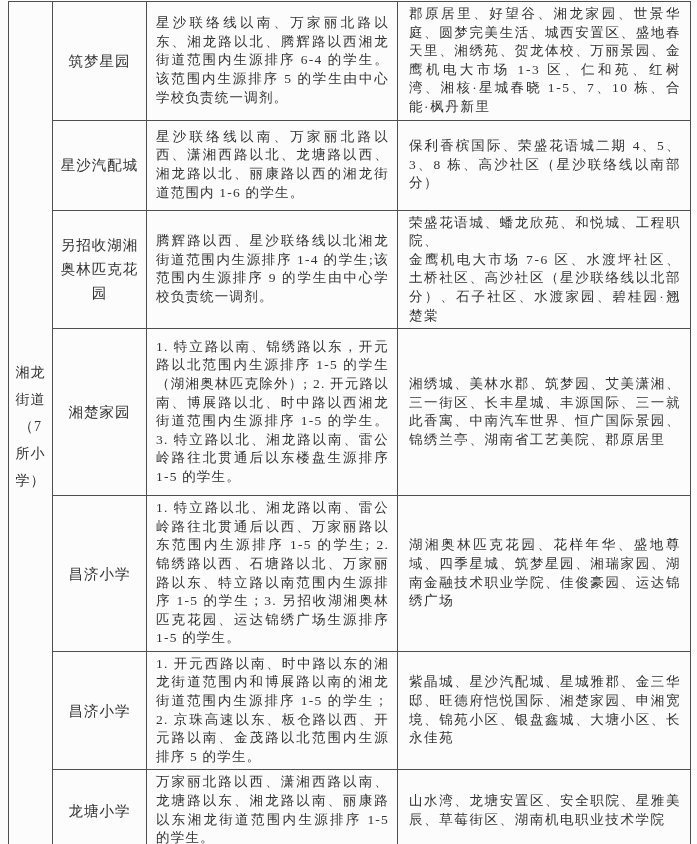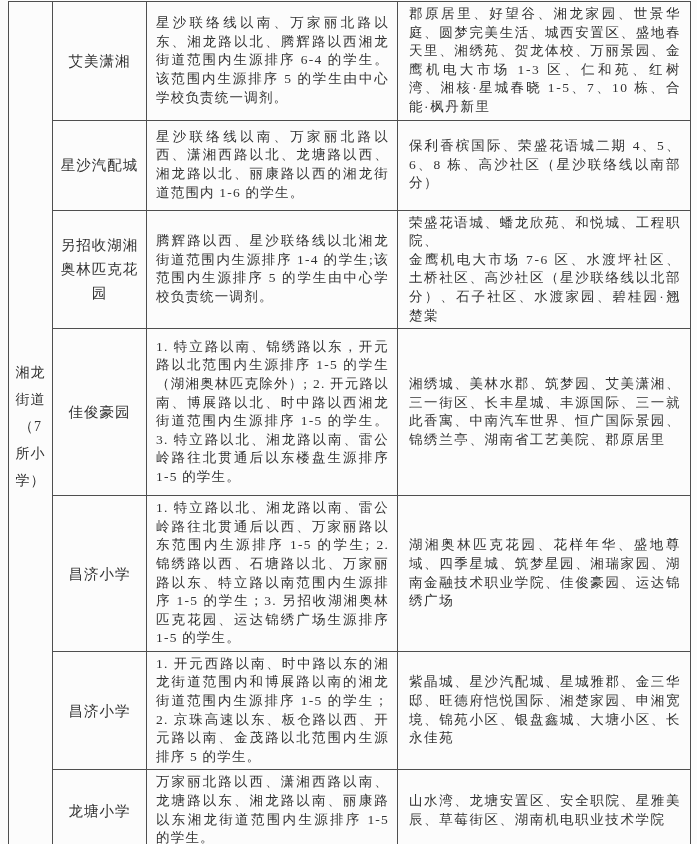--- a/index.html
+++ b/index.html
@@ -70,37 +70,37 @@
         <col class="c-scope">
         <col class="c-comm">
     </colgroup>
     <tbody>
       <tr style="height:116px;">
         <td class="street" rowspan="7">湘龙
 街道
 （7
 所小
 学）</td>
-        <td class="school">艾美潇湘</td>
+        <td class="school">筑梦星园</td>
         <td class="scope">星沙联络线以南、万家丽北路以东、湘龙路以北、腾辉路以西湘龙街道范围内生源排序 6-4 的学生。该范围内生源排序 5 的学生由中心学校负责统一调剂。</td>
         <td class="comm">郡原居里、好望谷、湘龙家园、世景华庭、圆梦完美生活、城西安置区、盛地春天里、湘绣苑、贺龙体校、万丽景园、金鹰机电大市场 1-3 区、仁和苑、红树湾、湘核·星城春晓 1-5、7、10 栋、合能·枫丹新里</td>
       </tr>
       <tr style="height:90px;">
         <td class="school">星沙汽配城</td>
         <td class="scope">星沙联络线以南、万家丽北路以西、潇湘西路以北、龙塘路以西、湘龙路以北、丽康路以西的湘龙街道范围内 1-6 的学生。</td>
-        <td class="comm">保利香槟国际、荣盛花语城二期 4、5、6、8 栋、高沙社区（星沙联络线以南部分）</td>
+        <td class="comm">保利香槟国际、荣盛花语城二期 4、5、3、8 栋、高沙社区（星沙联络线以南部分）</td>
       </tr>
       <tr style="height:114px;">
         <td class="school">另招收湖湘奥林匹克花园</td>
-        <td class="scope">腾辉路以西、星沙联络线以北湘龙街道范围内生源排序 1-4 的学生;该范围内生源排序 5 的学生由中心学校负责统一调剂。</td>
+        <td class="scope">腾辉路以西、星沙联络线以北湘龙街道范围内生源排序 1-4 的学生;该范围内生源排序 9 的学生由中心学校负责统一调剂。</td>
         <td class="comm">荣盛花语城、蟠龙欣苑、和悦城、工程职院、
 金鹰机电大市场 7-6 区、水渡坪社区、土桥社区、高沙社区（星沙联络线以北部分）、石子社区、水渡家园、碧桂园·翘楚棠</td>
       </tr>
       <tr style="height:167px;">
-        <td class="school">佳俊豪园</td>
+        <td class="school">湘楚家园</td>
         <td class="scope">1. 特立路以南、锦绣路以东，开元路以北范围内生源排序 1-5 的学生（湖湘奥林匹克除外）; 2. 开元路以南、博展路以北、时中路以西湘龙街道范围内生源排序 1-5 的学生。3. 特立路以北、湘龙路以南、雷公岭路往北贯通后以东楼盘生源排序 1-5 的学生。</td>
         <td class="comm">湘绣城、美林水郡、筑梦园、艾美潇湘、三一街区、长丰星城、丰源国际、三一就此香寓、中南汽车世界、恒广国际景园、锦绣兰亭、湖南省工艺美院、郡原居里</td>
       </tr>
       <tr style="height:153px;">
         <td class="school">昌济小学</td>
         <td class="scope">1. 特立路以北、湘龙路以南、雷公岭路往北贯通后以西、万家丽路以东范围内生源排序 1-5 的学生; 2. 锦绣路以西、石塘路以北、万家丽路以东、特立路以南范围内生源排序 1-5 的学生；3. 另招收湖湘奥林匹克花园、运达锦绣广场生源排序 1-5 的学生。</td>
         <td class="comm">湖湘奥林匹克花园、花样年华、盛地尊域、四季星城、筑梦星园、湘瑞家园、湖南金融技术职业学院、佳俊豪园、运达锦绣广场</td>
       </tr>
       <tr style="height:115px;">
         <td class="school">昌济小学</td>

